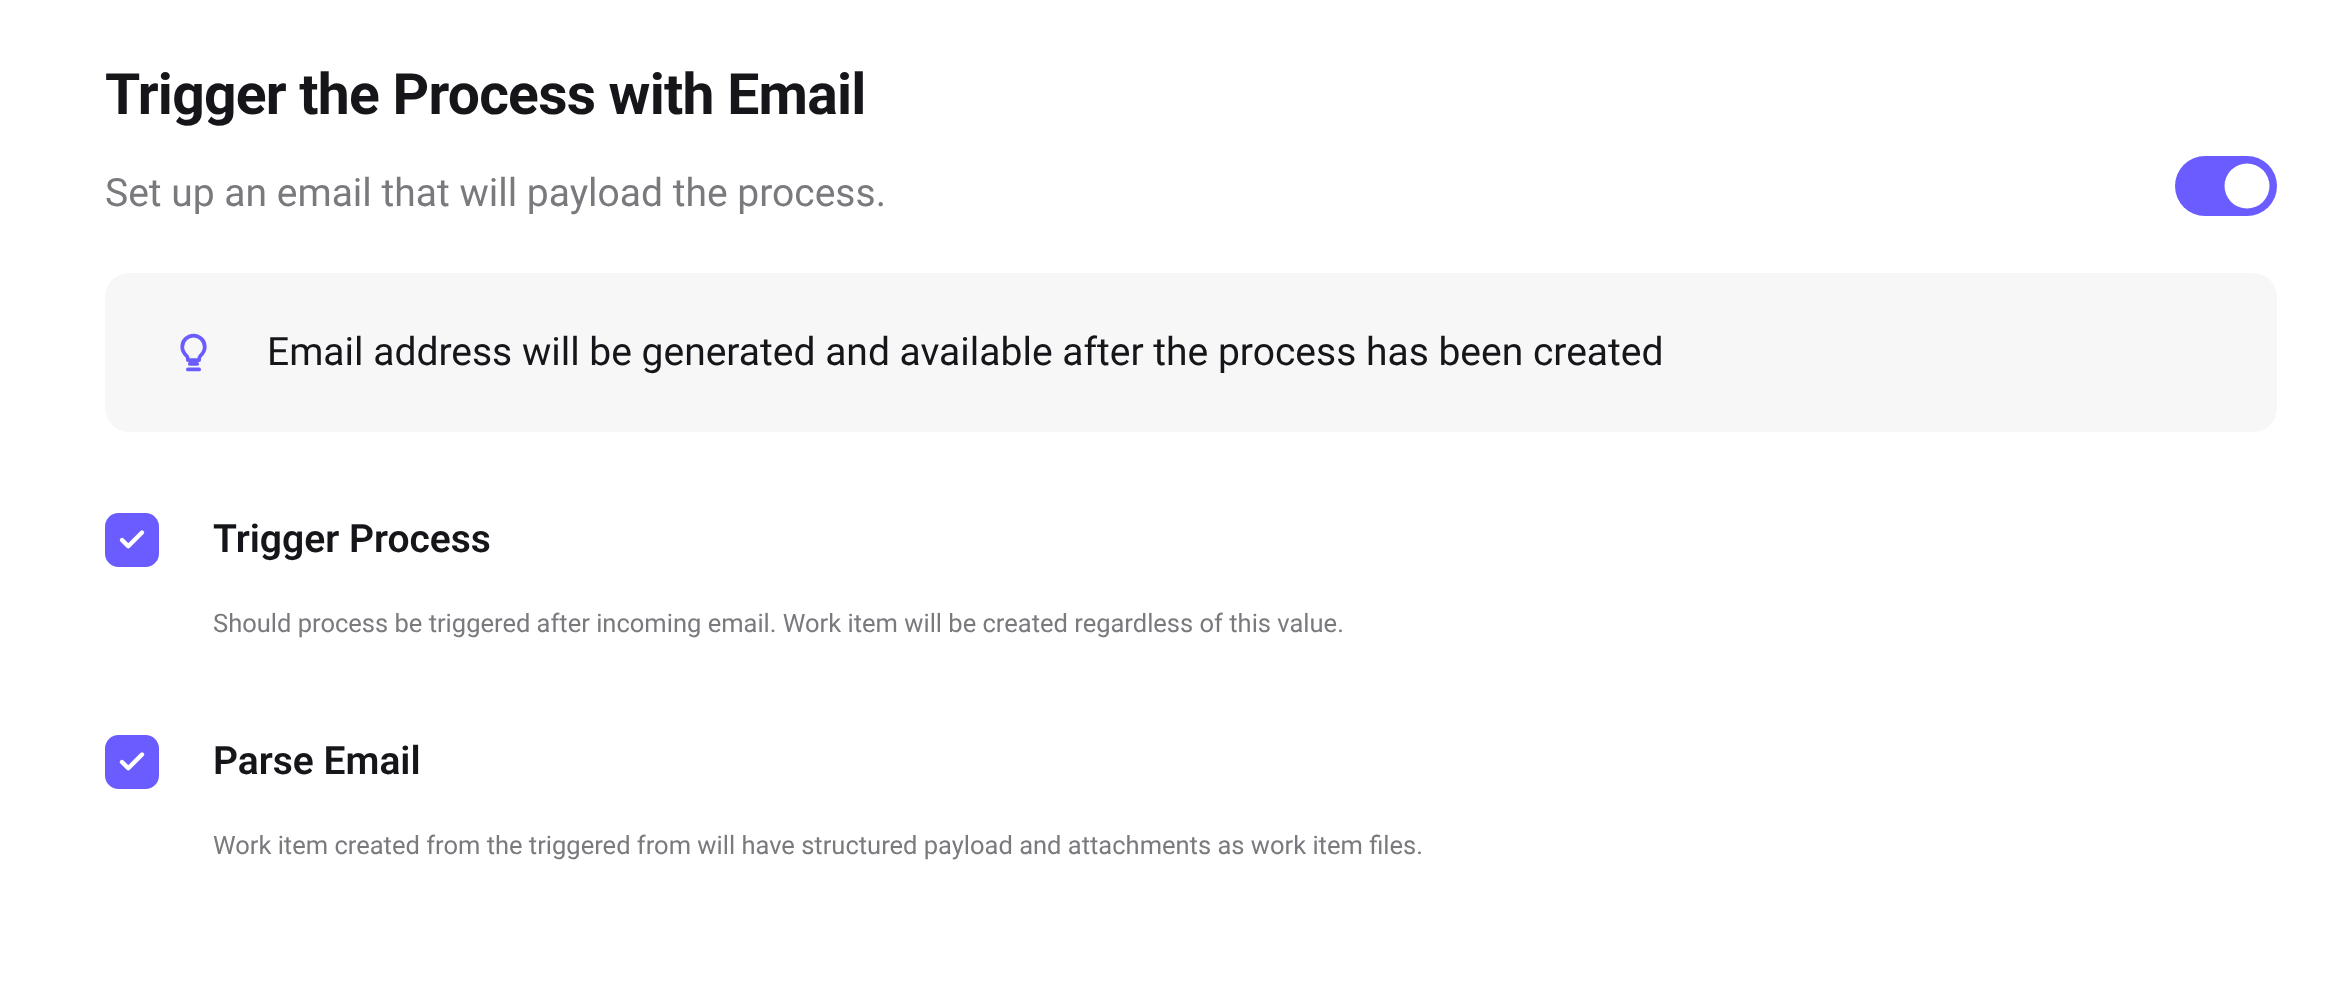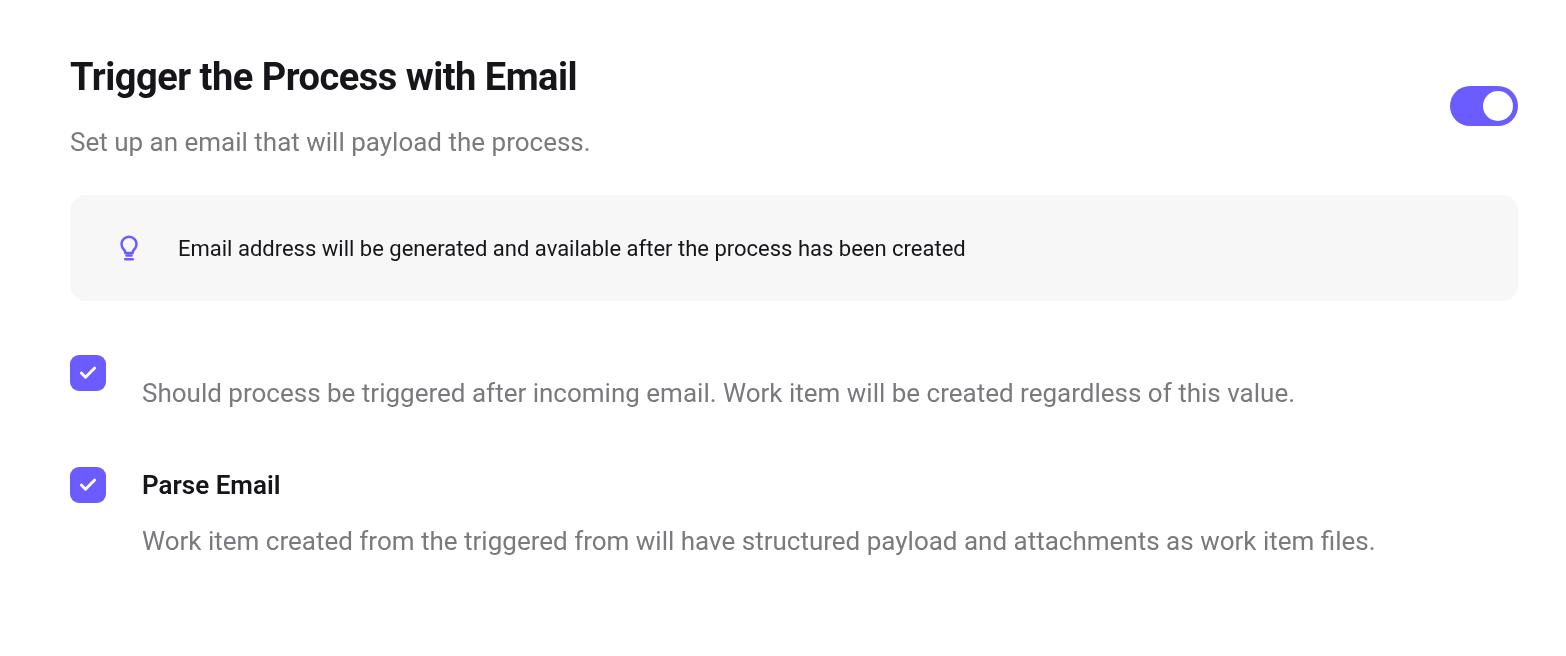--- a/index.html
+++ b/index.html
@@ -11,23 +11,22 @@
     body {
       font-family: -apple-system, BlinkMacSystemFont, "Segoe UI", Roboto, Helvetica, Arial, sans-serif;
       background: #ffffff;
       width: 1566px;
       min-height: 656px;
       padding: 42px 48px 42px 70px;
     }
 
     .header-row {
       display: flex;
-      align-items: center;
+      align-items: flex-end;
       justify-content: space-between;
-      margin-top: 13px;
     }
 
     .title-block {
       display: flex;
       flex-direction: column;
     }
 
     .page-title {
       font-size: 38px;
       font-weight: 700;
@@ -74,21 +73,21 @@
     }
 
     .lightbulb-icon {
       width: 30px;
       height: 30px;
       flex-shrink: 0;
       color: #6a5cff;
     }
 
     .info-text {
-      font-size: 22px;
+      font-size: 26px;
       color: #16161a;
       font-weight: 400;
     }
 
     .option-row {
       display: flex;
       align-items: flex-start;
       gap: 36px;
       margin-top: 54px;
     }
@@ -112,21 +111,21 @@
 
     .option-label {
       font-size: 26px;
       font-weight: 600;
       color: #16161a;
       line-height: 36px;
     }
 
     .option-desc {
       margin-top: 18px;
-      font-size: 26px;
+      font-size: 17px;
       color: #7a7a7e;
       line-height: 40px;
       font-weight: 400;
     }
   </style>
 </head>
 <body>
 
 <div class="header-row">
   <div class="title-block">
@@ -147,20 +146,21 @@
   <span class="info-text">Email address will be generated and available after the process has been created</span>
 </div>
 
 <div class="option-row">
   <div class="checkbox">
     <svg width="20" height="20" viewBox="0 0 24 24" fill="none" stroke="currentColor" stroke-width="3.5" stroke-linecap="round" stroke-linejoin="round">
       <polyline points="20 6 9 17 4 12"></polyline>
     </svg>
   </div>
   <div class="option-content">
+    <div class="option-label">Trigger Process</div>
     <div class="option-desc">Should process be triggered after incoming email. Work item will be created regardless of this value.</div>
   </div>
 </div>
 
 <div class="option-row">
   <div class="checkbox">
     <svg width="20" height="20" viewBox="0 0 24 24" fill="none" stroke="currentColor" stroke-width="3.5" stroke-linecap="round" stroke-linejoin="round">
       <polyline points="20 6 9 17 4 12"></polyline>
     </svg>
   </div>

